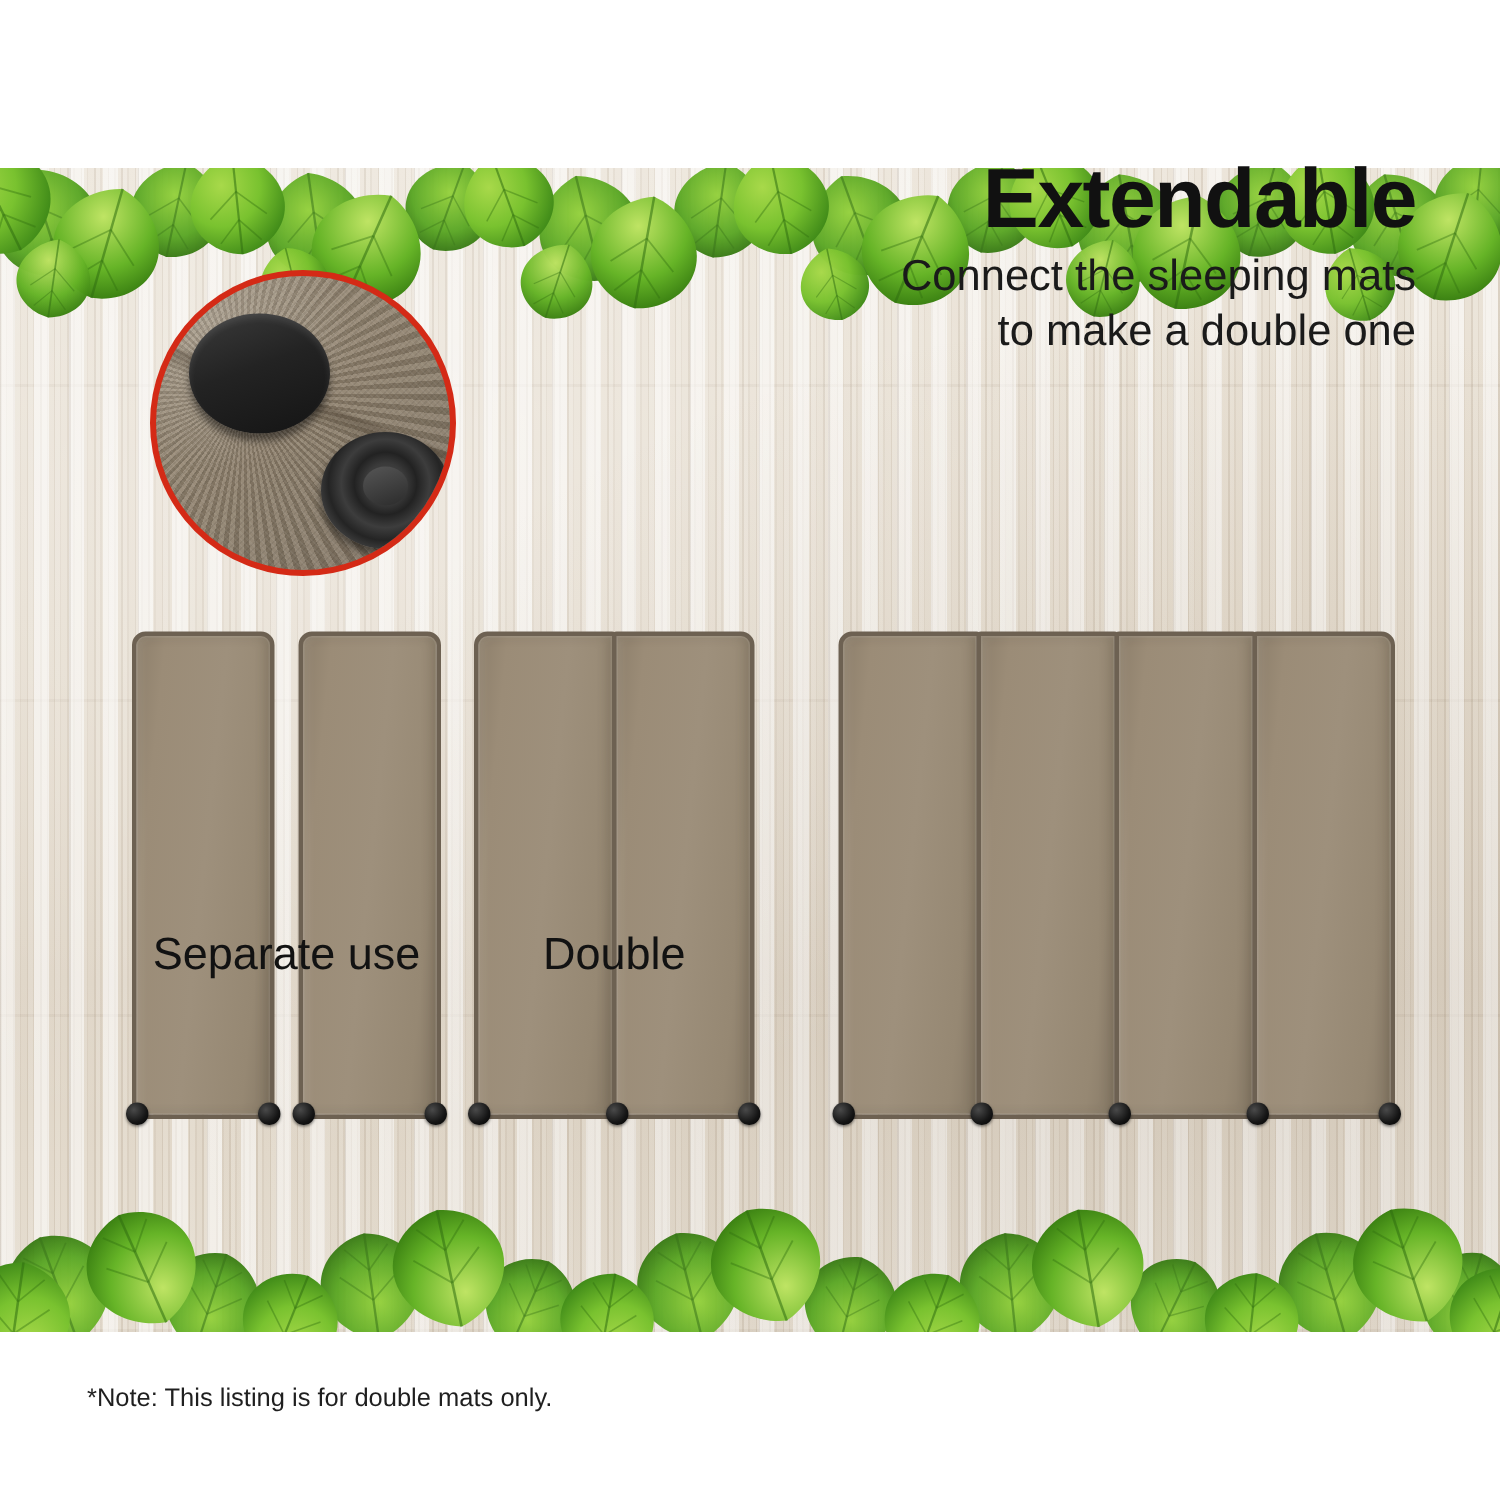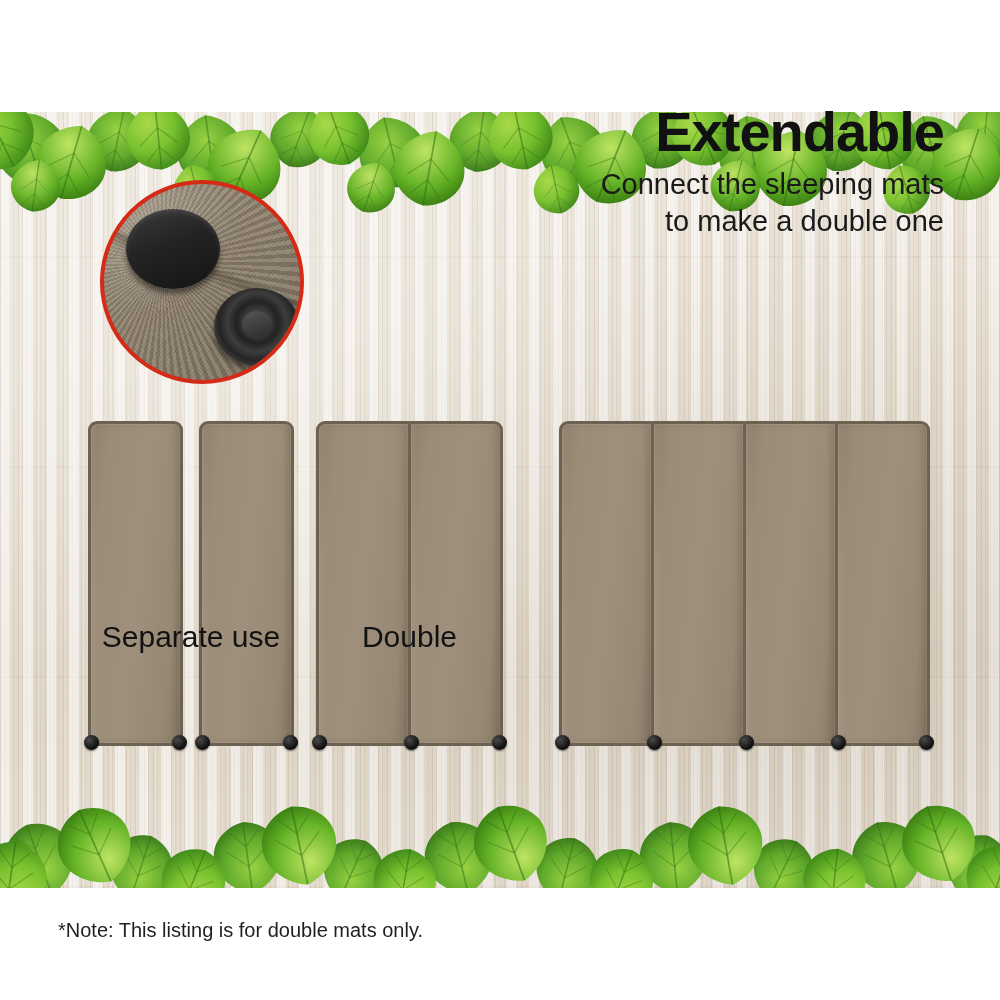--- a/index.html
+++ b/index.html
@@ -130,21 +130,21 @@
   .dot.left{left:-7px;}
   .dot.right{right:-7px;}
 
   .mat-label{
     position:absolute;bottom:92px;text-align:center;
     font-size:30px;color:#121212;white-space:nowrap;
   }
 
   #note{
     position:absolute;left:58px;bottom:58px;z-index:7;
-    font-size:20px;color:#1f1f1f;white-space:nowrap;
+    font-size:17px;color:#1f1f1f;white-space:nowrap;
   }
 </style>
 </head>
 <body>
 
 <div id="stage">
 
   <div id="canvas"></div>
 
   <div id="mats-area">

